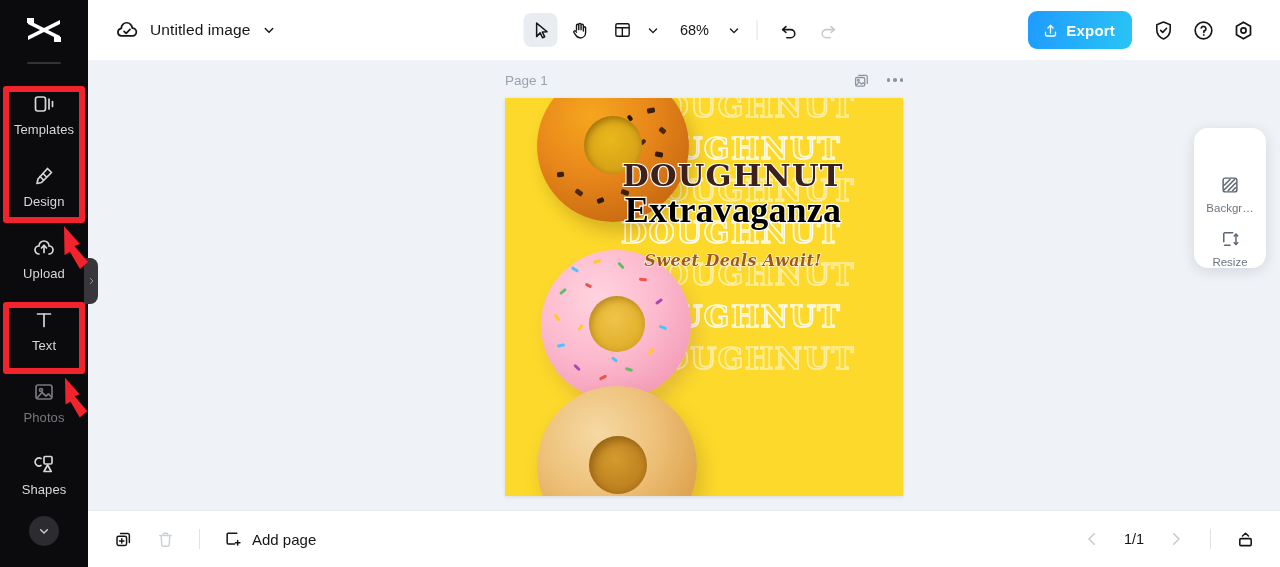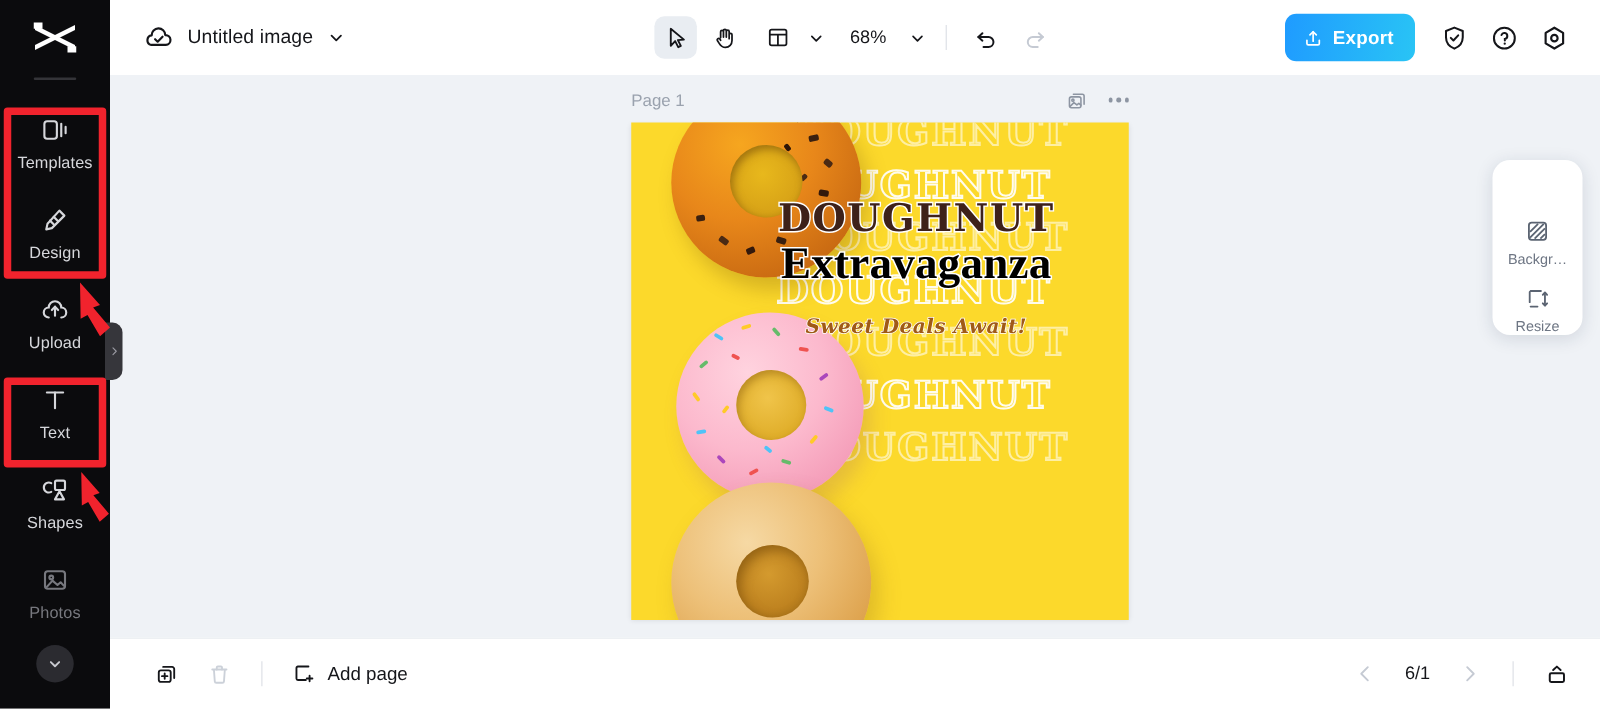--- a/index.html
+++ b/index.html
@@ -260,21 +260,21 @@
   }
 
   
   .bottombar {
     position: absolute; left: 88px; top: 510px;
     width: 1192px; height: 57px;
     background: #ffffff;
     border-top: 1px solid #e8ebf0;
     display: flex; align-items: center;
   }
-  .bb-left { display: flex; align-items: center; gap: 8px; padding-left: 28px; }
+  .bb-left { display: flex; align-items: center; gap: 8px; padding-left: 18px; }
   .bb-right { position: absolute; right: 18px; display: flex; align-items: center; gap: 8px; }
   .addpage {
     display: flex; align-items: center; gap: 9px;
     font-size: 15px; color: #15161a; cursor: pointer;
     padding: 4px 6px;
   }
   .pagecount { font-size: 14.5px; color: #15161a; min-width: 34px; text-align: center; }
 
   
   .hl-box {
@@ -329,36 +329,36 @@
       </div>
 
       <div class="nav-item">
         <svg class="nav-ico" viewBox="0 0 24 24" fill="none" stroke="currentColor" stroke-width="1.7">
           <line x1="5.5" y1="6" x2="18.5" y2="6" stroke-linecap="round"></line>
           <line x1="12" y1="6" x2="12" y2="18.5" stroke-linecap="round"></line>
         </svg>
         <span class="nav-label">Text</span>
       </div>
 
+      <div class="nav-item dim">
+        <svg class="nav-ico" viewBox="0 0 24 24" fill="none" stroke="currentColor" stroke-width="1.7">
+          <rect x="4" y="5" width="16" height="14" rx="2.2"></rect>
+          <circle cx="9" cy="10" r="1.5"></circle>
+          <polyline points="5.5,17.5 10,12.5 14,16 16.5,13.8 19,16.5" stroke-linecap="round" stroke-linejoin="round"></polyline>
+        </svg>
+        <span class="nav-label">Photos</span>
+      </div>
+
       <div class="nav-item">
         <svg class="nav-ico" viewBox="0 0 24 24" fill="none" stroke="currentColor" stroke-width="1.7">
           <path d="M9 6.5 A4 4 0 1 0 9 13.5" stroke-linecap="round"></path>
           <rect x="12" y="4.5" width="8" height="7.5" rx="1.2"></rect>
           <path d="M12 19.5 L15.6 13 L19.2 19.5 Z" stroke-linejoin="round"></path>
         </svg>
         <span class="nav-label">Shapes</span>
-      </div>
-
-      <div class="nav-item dim">
-        <svg class="nav-ico" viewBox="0 0 24 24" fill="none" stroke="currentColor" stroke-width="1.7">
-          <rect x="4" y="5" width="16" height="14" rx="2.2"></rect>
-          <circle cx="9" cy="10" r="1.5"></circle>
-          <polyline points="5.5,17.5 10,12.5 14,16 16.5,13.8 19,16.5" stroke-linecap="round" stroke-linejoin="round"></polyline>
-        </svg>
-        <span class="nav-label">Photos</span>
       </div>
 
       <div class="chev-btn">
         <svg width="16" height="16" viewBox="0 0 24 24" fill="none" stroke="#c9cad0" stroke-width="2.2">
           <polyline points="7,10 12,15 17,10" stroke-linecap="round" stroke-linejoin="round"></polyline>
         </svg>
       </div>
     </div>
   </div>
 
@@ -582,21 +582,21 @@
         <span>Add page</span>
       </div>
     </div>
 
     <div class="bb-right">
       <div class="icon-btn">
         <svg width="18" height="18" viewBox="0 0 24 24" fill="none" stroke="#c5cad3" stroke-width="2">
           <polyline points="15,5 8,12 15,19" stroke-linecap="round" stroke-linejoin="round"></polyline>
         </svg>
       </div>
-      <span class="pagecount">6/1</span>
+      <span class="pagecount">1/1</span>
       <div class="icon-btn">
         <svg width="18" height="18" viewBox="0 0 24 24" fill="none" stroke="#c5cad3" stroke-width="2">
           <polyline points="9,5 16,12 9,19" stroke-linecap="round" stroke-linejoin="round"></polyline>
         </svg>
       </div>
       <span class="vdiv"></span>
       <div class="icon-btn">
         <svg width="21" height="21" viewBox="0 0 24 24" fill="none" stroke="#15161a" stroke-width="1.8">
           <rect x="5.5" y="11" width="13" height="8" rx="1.3"></rect>
           <polyline points="8.6,8 12,4.9 15.4,8" stroke-linecap="round" stroke-linejoin="round"></polyline>

